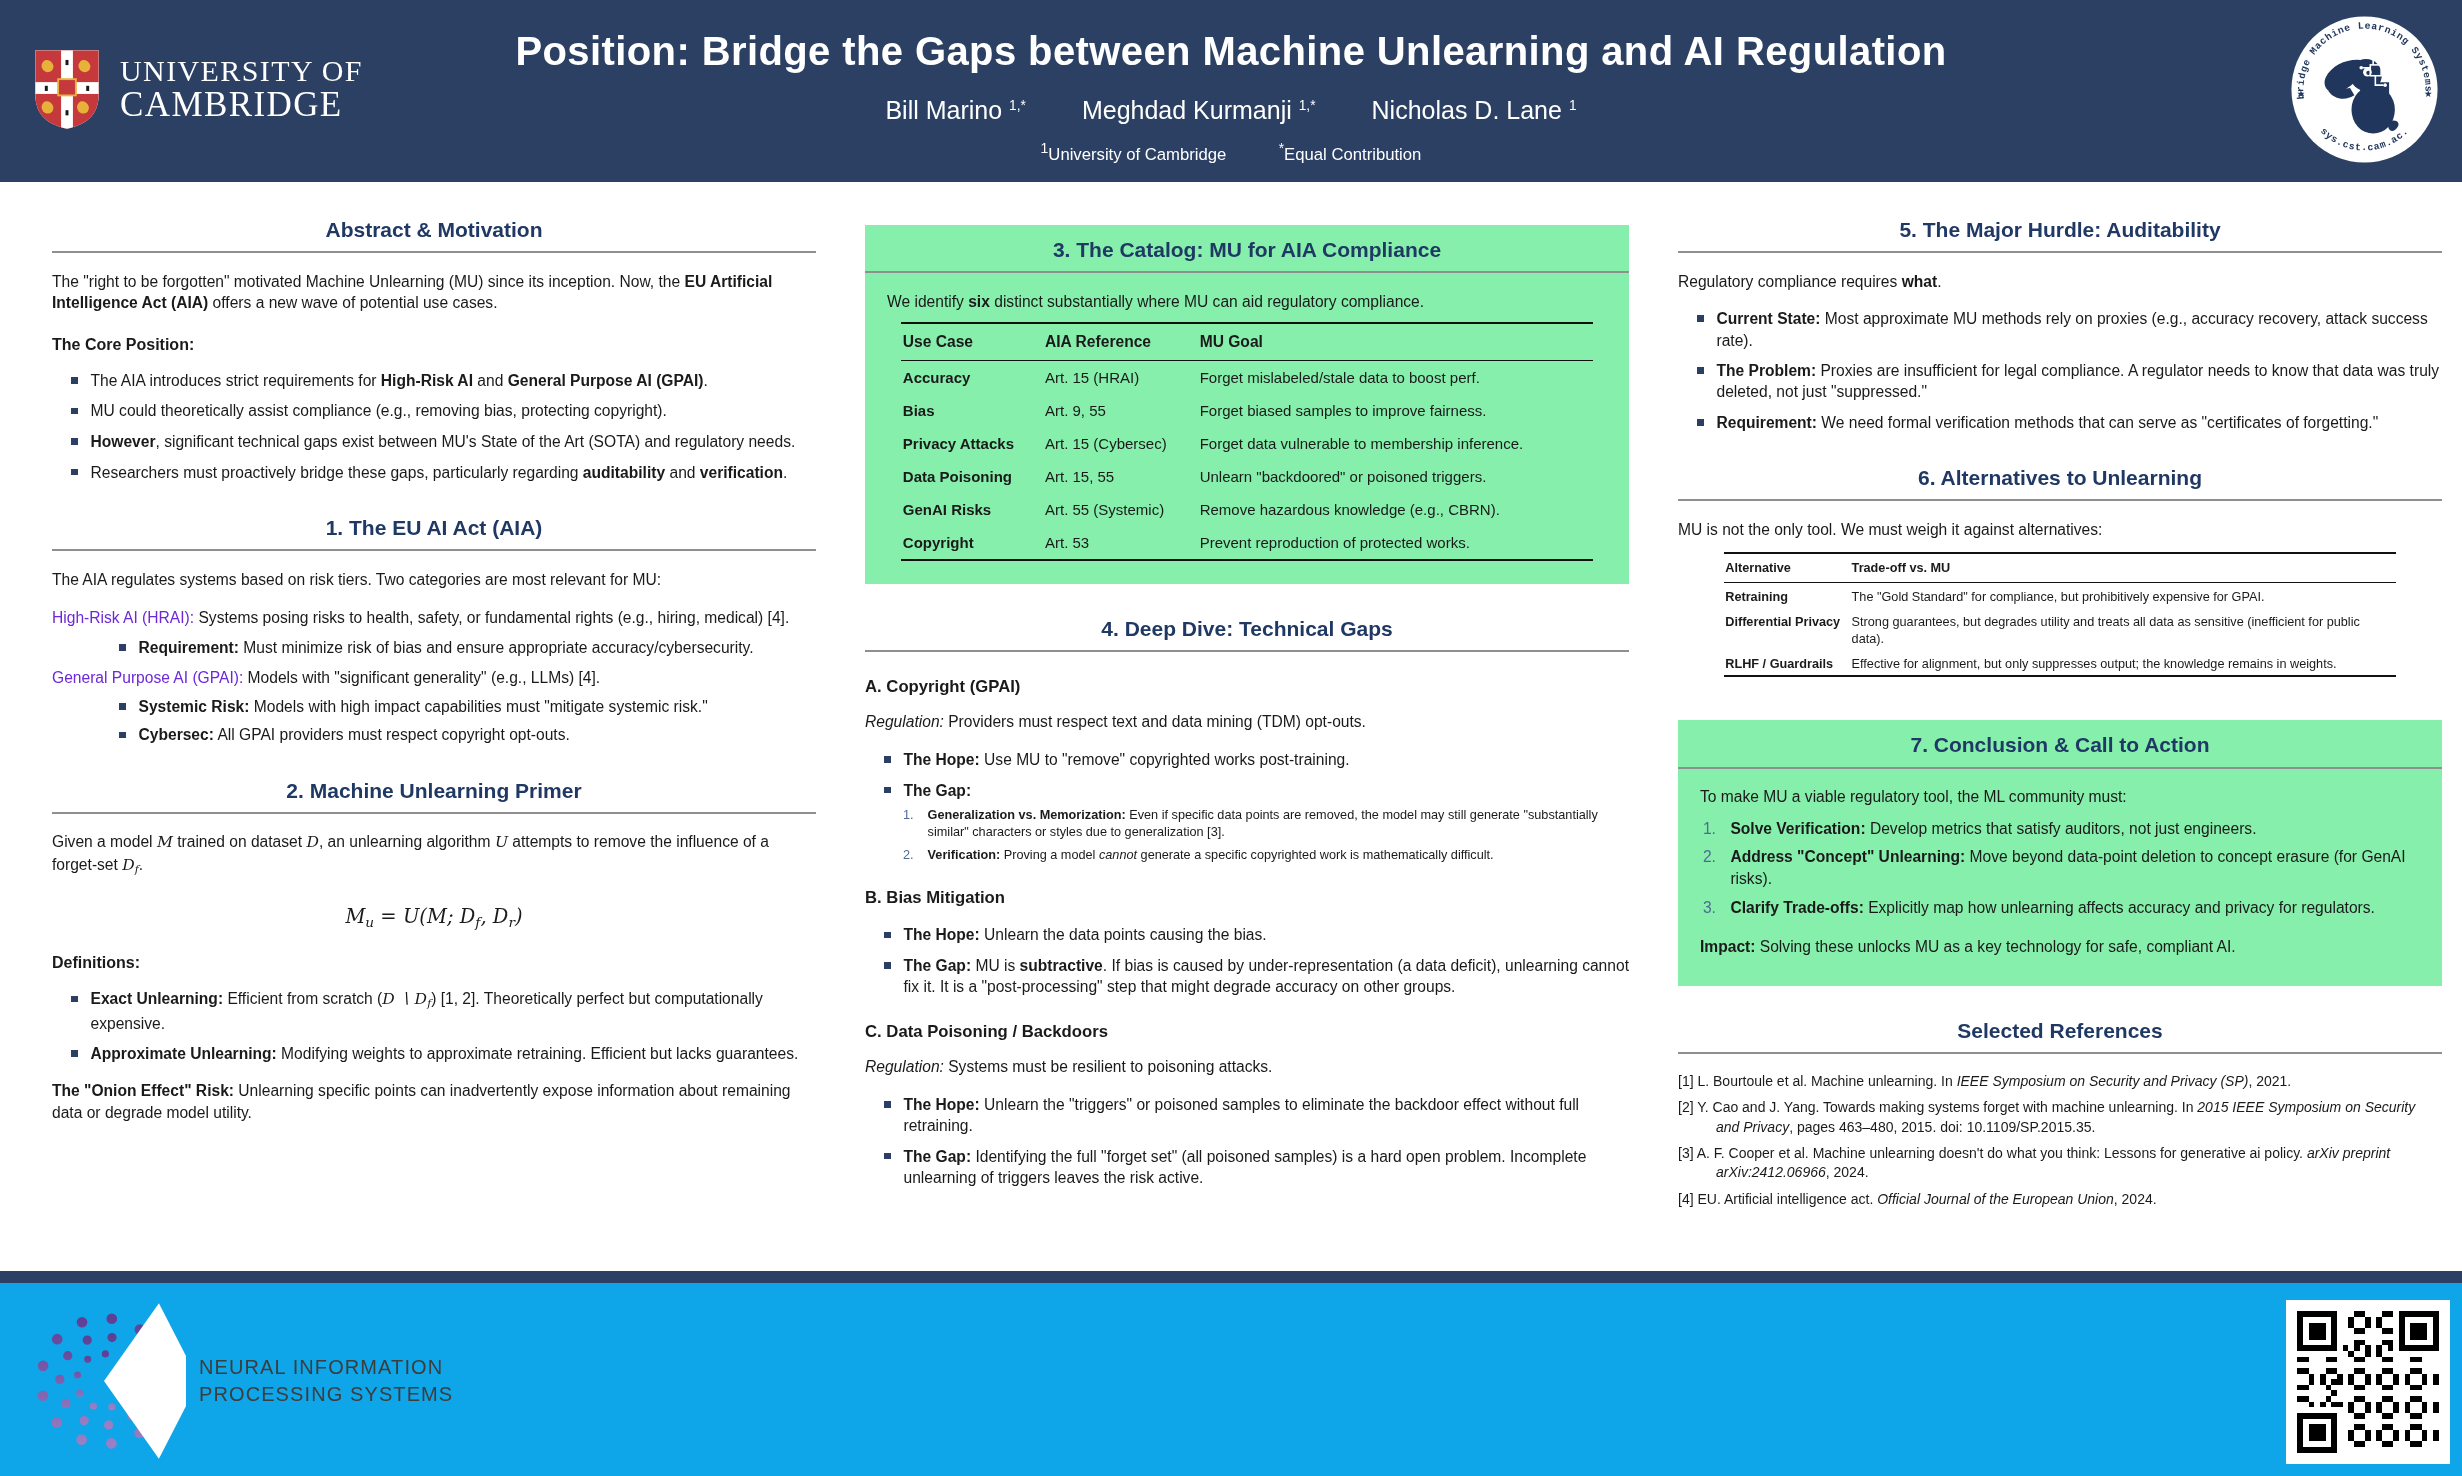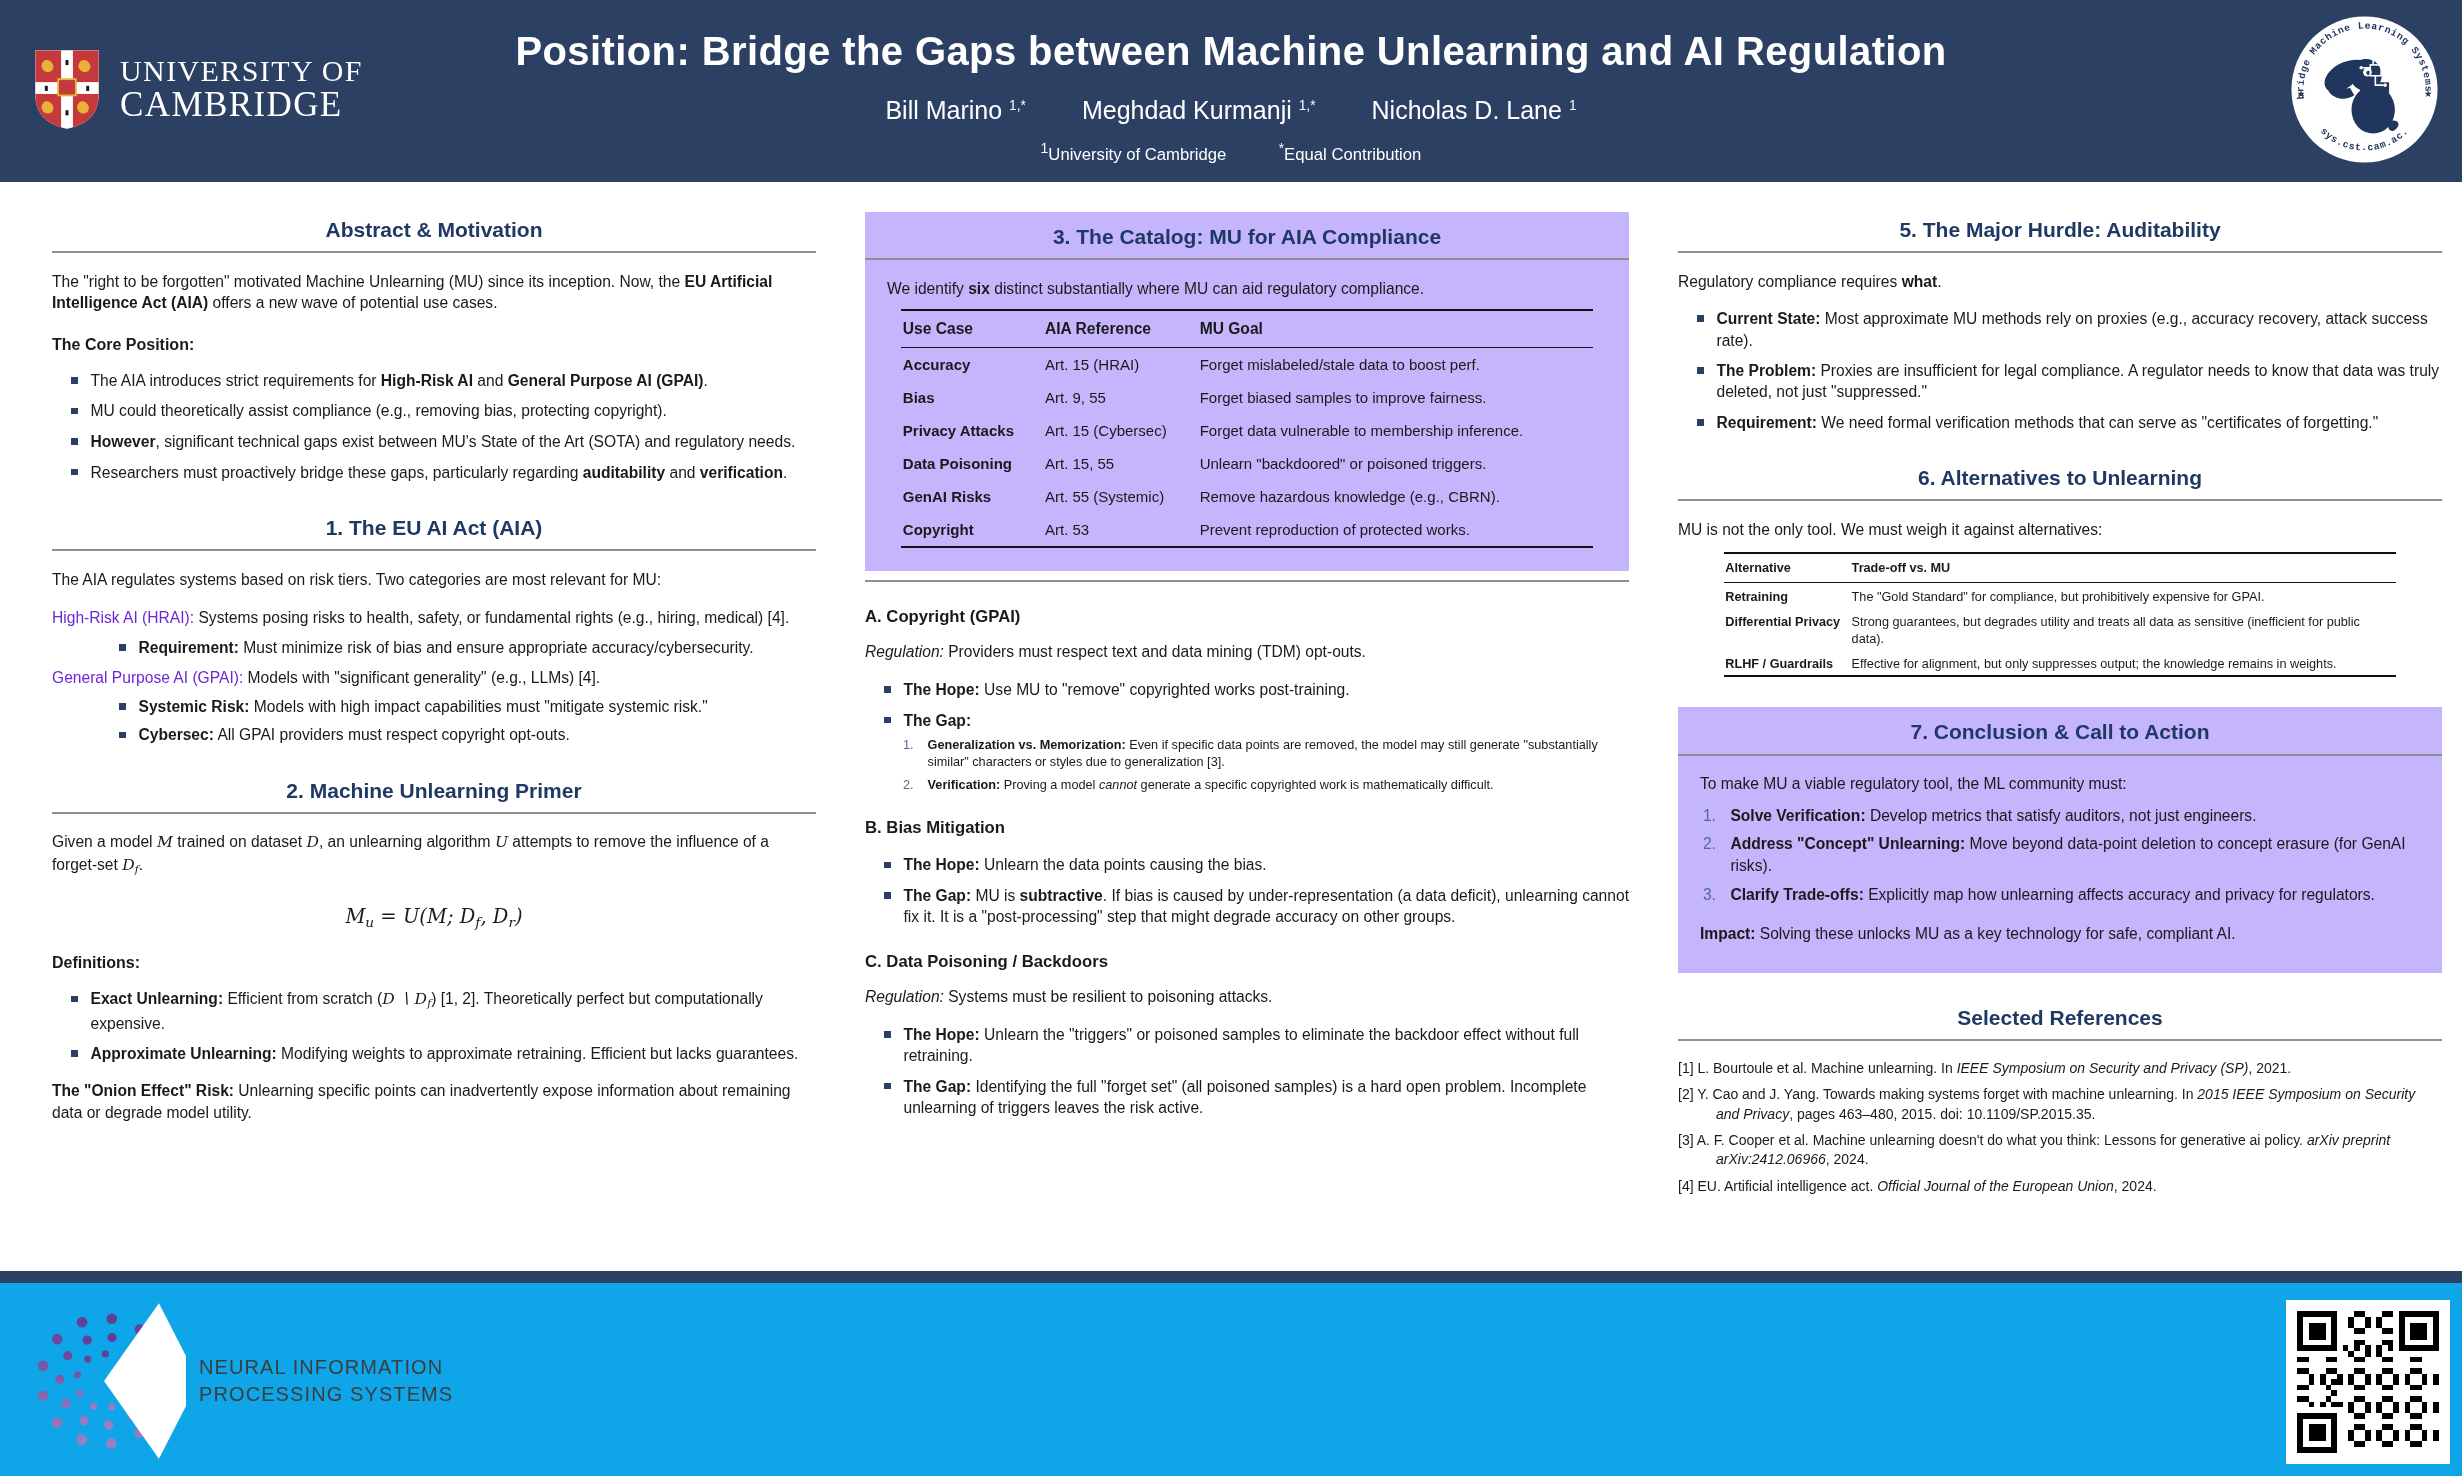--- a/index.html
+++ b/index.html
@@ -38,21 +38,21 @@
   ul.sub{margin:7.2px 0 8.7px 0;padding-left:67px;}
   ul.sub li{margin-bottom:7.2px;}
   .def{font-size:15.6px;line-height:1.42;margin:0 0 5.8px 0;padding-left:59px;text-indent:-59px;}
   .equation{text-align:center;font-size:19.5px;margin:27.5px 0 24.6px 0;}
   .seg-b{font-weight:bold;}
   .seg-i{font-style:italic;}
   .seg-m{font-family:"DejaVu Serif",serif;font-style:italic;}
   .seg-ms{font-family:"DejaVu Serif",serif;font-style:italic;font-size:0.7em;vertical-align:-0.3em;}
   .seg-acc{color:#6d28d9;}
   
-  .box{background:#c4b5fd;padding:1.4px 22px 19px 22px;margin-top:30px;}
+  .box{background:#86efac;padding:1.4px 22px 19px 22px;margin-top:43px;}
   .box .sec-title{margin-top:11.6px;}
   .box .rule{margin-left:-22px;margin-right:-22px;}
   
   table{border-collapse:collapse;}
   .cat-table{width:96%;margin:10px auto 4.3px auto;font-size:15px;border-top:2.2px solid #111;border-bottom:2.2px solid #111;}
   .cat-table th{font-weight:bold;text-align:left;padding:8.7px 7.2px 8.7px 1.4px;border-bottom:1.4px solid #111;font-size:15.6px;}
   .cat-table td{padding:8px 7.2px 8px 1.4px;vertical-align:top;}
   .cat-table td:first-child{font-weight:bold;white-space:nowrap;}
   .alt-table{width:88%;margin:11.6px auto 5.8px auto;font-size:12.7px;border-top:2.2px solid #111;border-bottom:2.2px solid #111;}
   .alt-table th{font-weight:bold;text-align:left;padding:7.2px 5.8px 7.2px 1.4px;border-bottom:1.4px solid #111;}
@@ -263,20 +263,21 @@
           <tr>
             <td>Copyright</td>
             <td>Art. 53</td>
             <td>Prevent reproduction of protected works.</td>
           </tr>
         </tbody>
       </table>
     </div>
 
     <div>
+      <h2 class="sec-title">4. Deep Dive: Technical Gaps</h2>
       <hr class="rule">
 
       <p class="sub-head">A. Copyright (GPAI)</p>
       <p class="body-t"><span class="seg-i">Regulation:</span><span> Providers must respect text and data mining (TDM) opt-outs.</span></p>
       <ul class="bullets" style="margin-bottom:1.4px;">
         <li><span class="seg-b">The Hope:</span><span> Use MU to "remove" copyrighted works post-training.</span></li>
         <li style="margin-bottom:2.9px;"><span class="seg-b">The Gap:</span></li>
       </ul>
       <ol class="nums">
         <li><span class="seg-b">Generalization vs. Memorization:</span><span> Even if specific data points are removed, the model may still generate "substantially similar" characters or styles due to generalization [3].</span></li>

